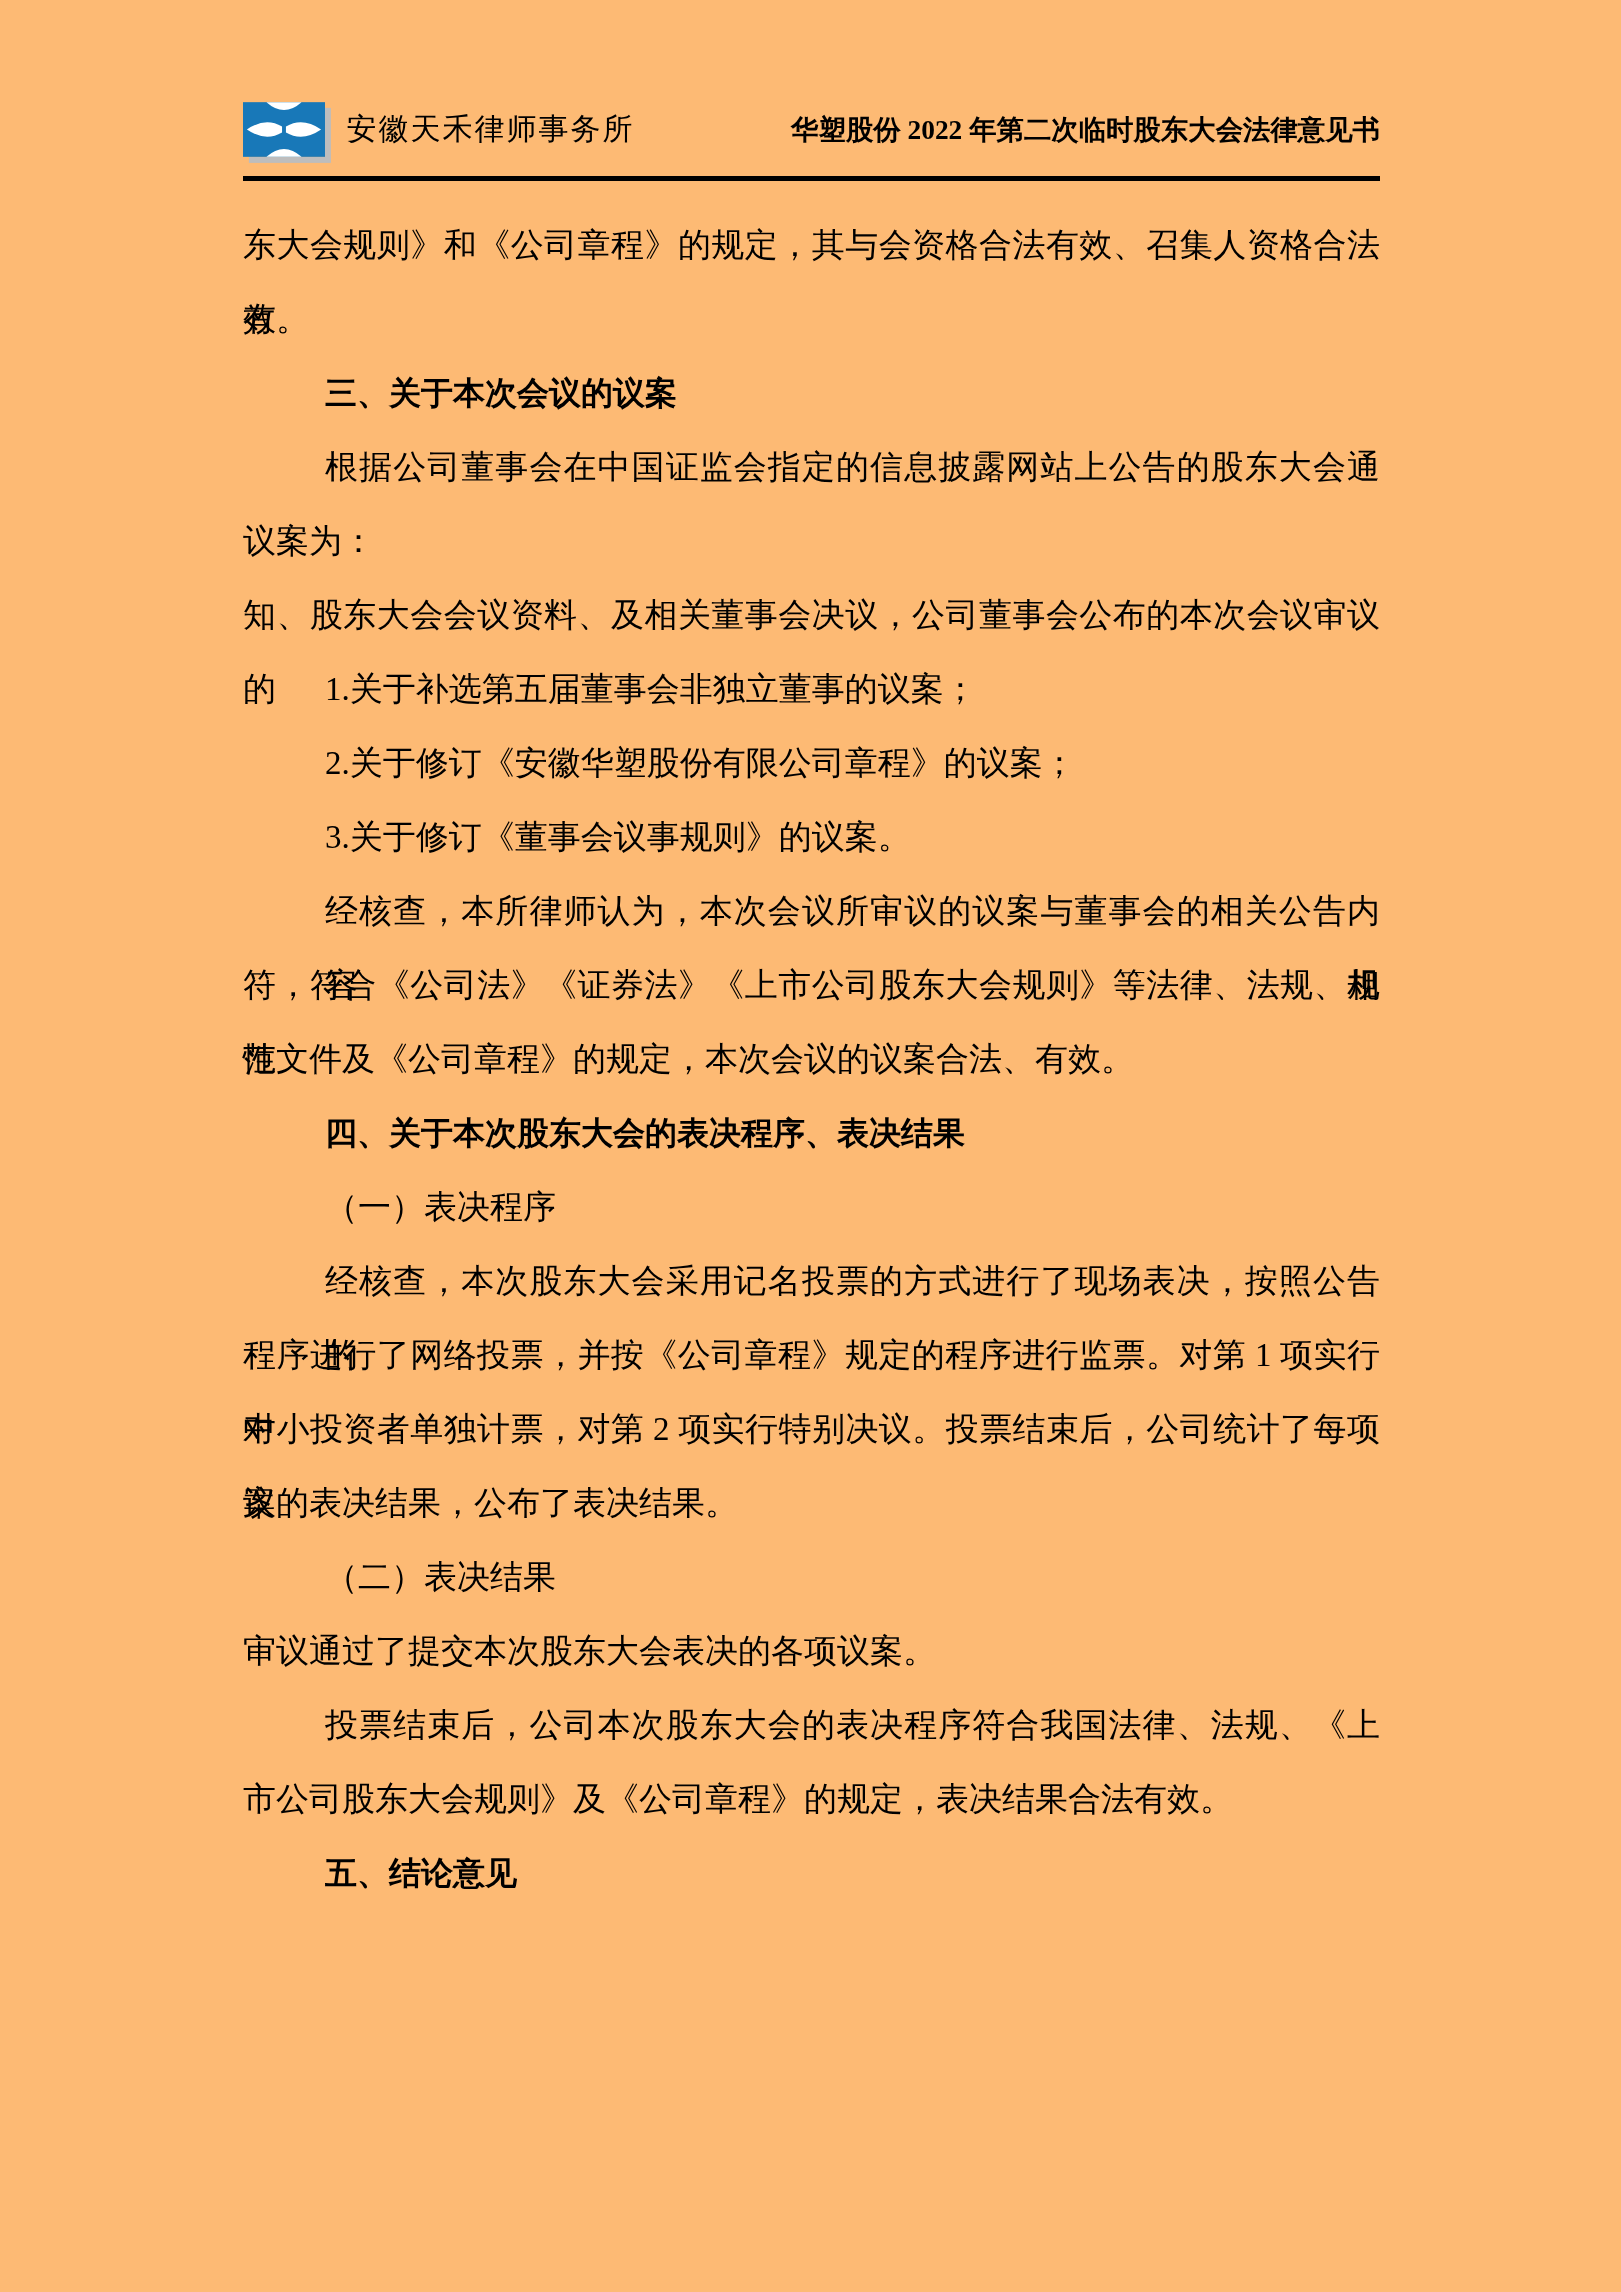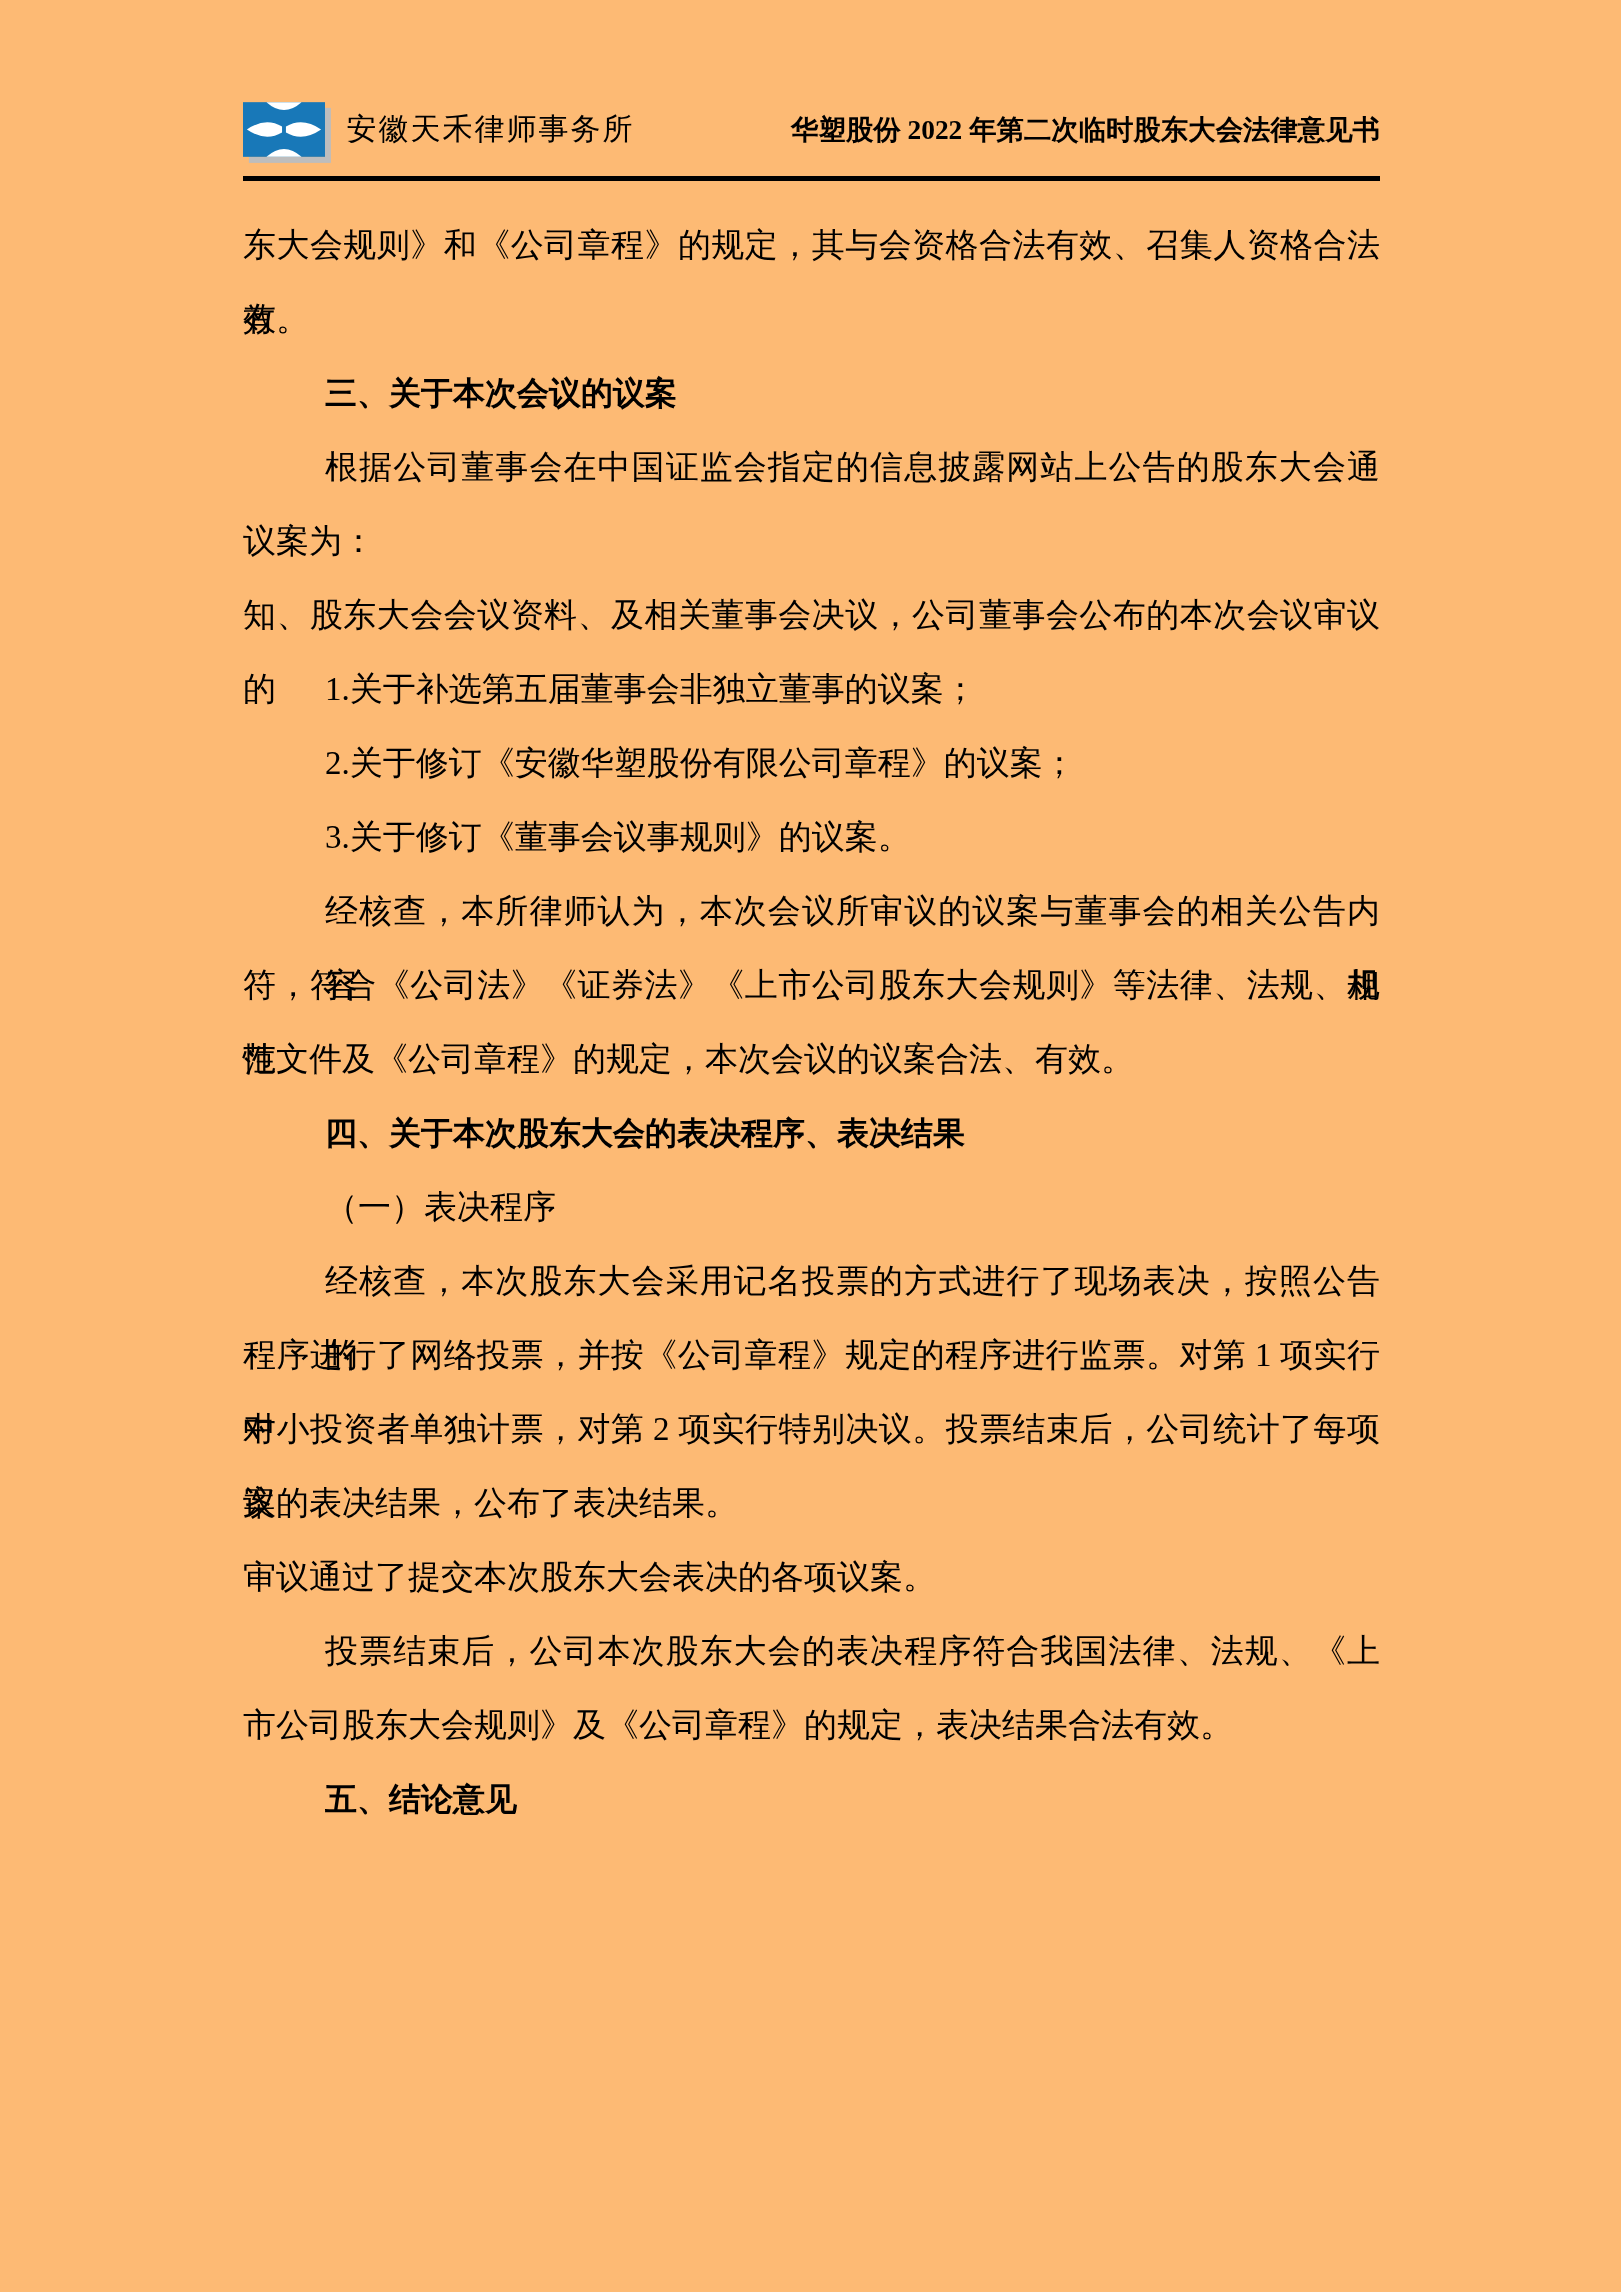--- a/index.html
+++ b/index.html
@@ -130,20 +130,23 @@
       </div>
       <div class="block subheading">
         <div class="line indent">（一）表决程序</div>
       </div>
       <div class="block paragraph">
         <div class="line indent justify">经核查，本次股东大会采用记名投票的方式进行了现场表决，按照公告的</div>
         <div class="line justify">程序进行了网络投票，并按《公司章程》规定的程序进行监票。对第 1 项实行对</div>
         <div class="line justify">中小投资者单独计票，对第 2 项实行特别决议。投票结束后，公司统计了每项议</div>
         <div class="line">案的表决结果，公布了表决结果。</div>
       </div>
+      <div class="block subheading">
+        <div class="line indent">（二）表决结果</div>
+      </div>
       <div class="block paragraph">
         <div class="line">审议通过了提交本次股东大会表决的各项议案。</div>
       </div>
       <div class="block paragraph">
         <div class="line indent justify">投票结束后，公司本次股东大会的表决程序符合我国法律、法规、《上</div>
         <div class="line">市公司股东大会规则》及《公司章程》的规定，表决结果合法有效。</div>
       </div>
       <div class="block heading">
         <div class="line indent heading-line">五、结论意见</div>
       </div>

